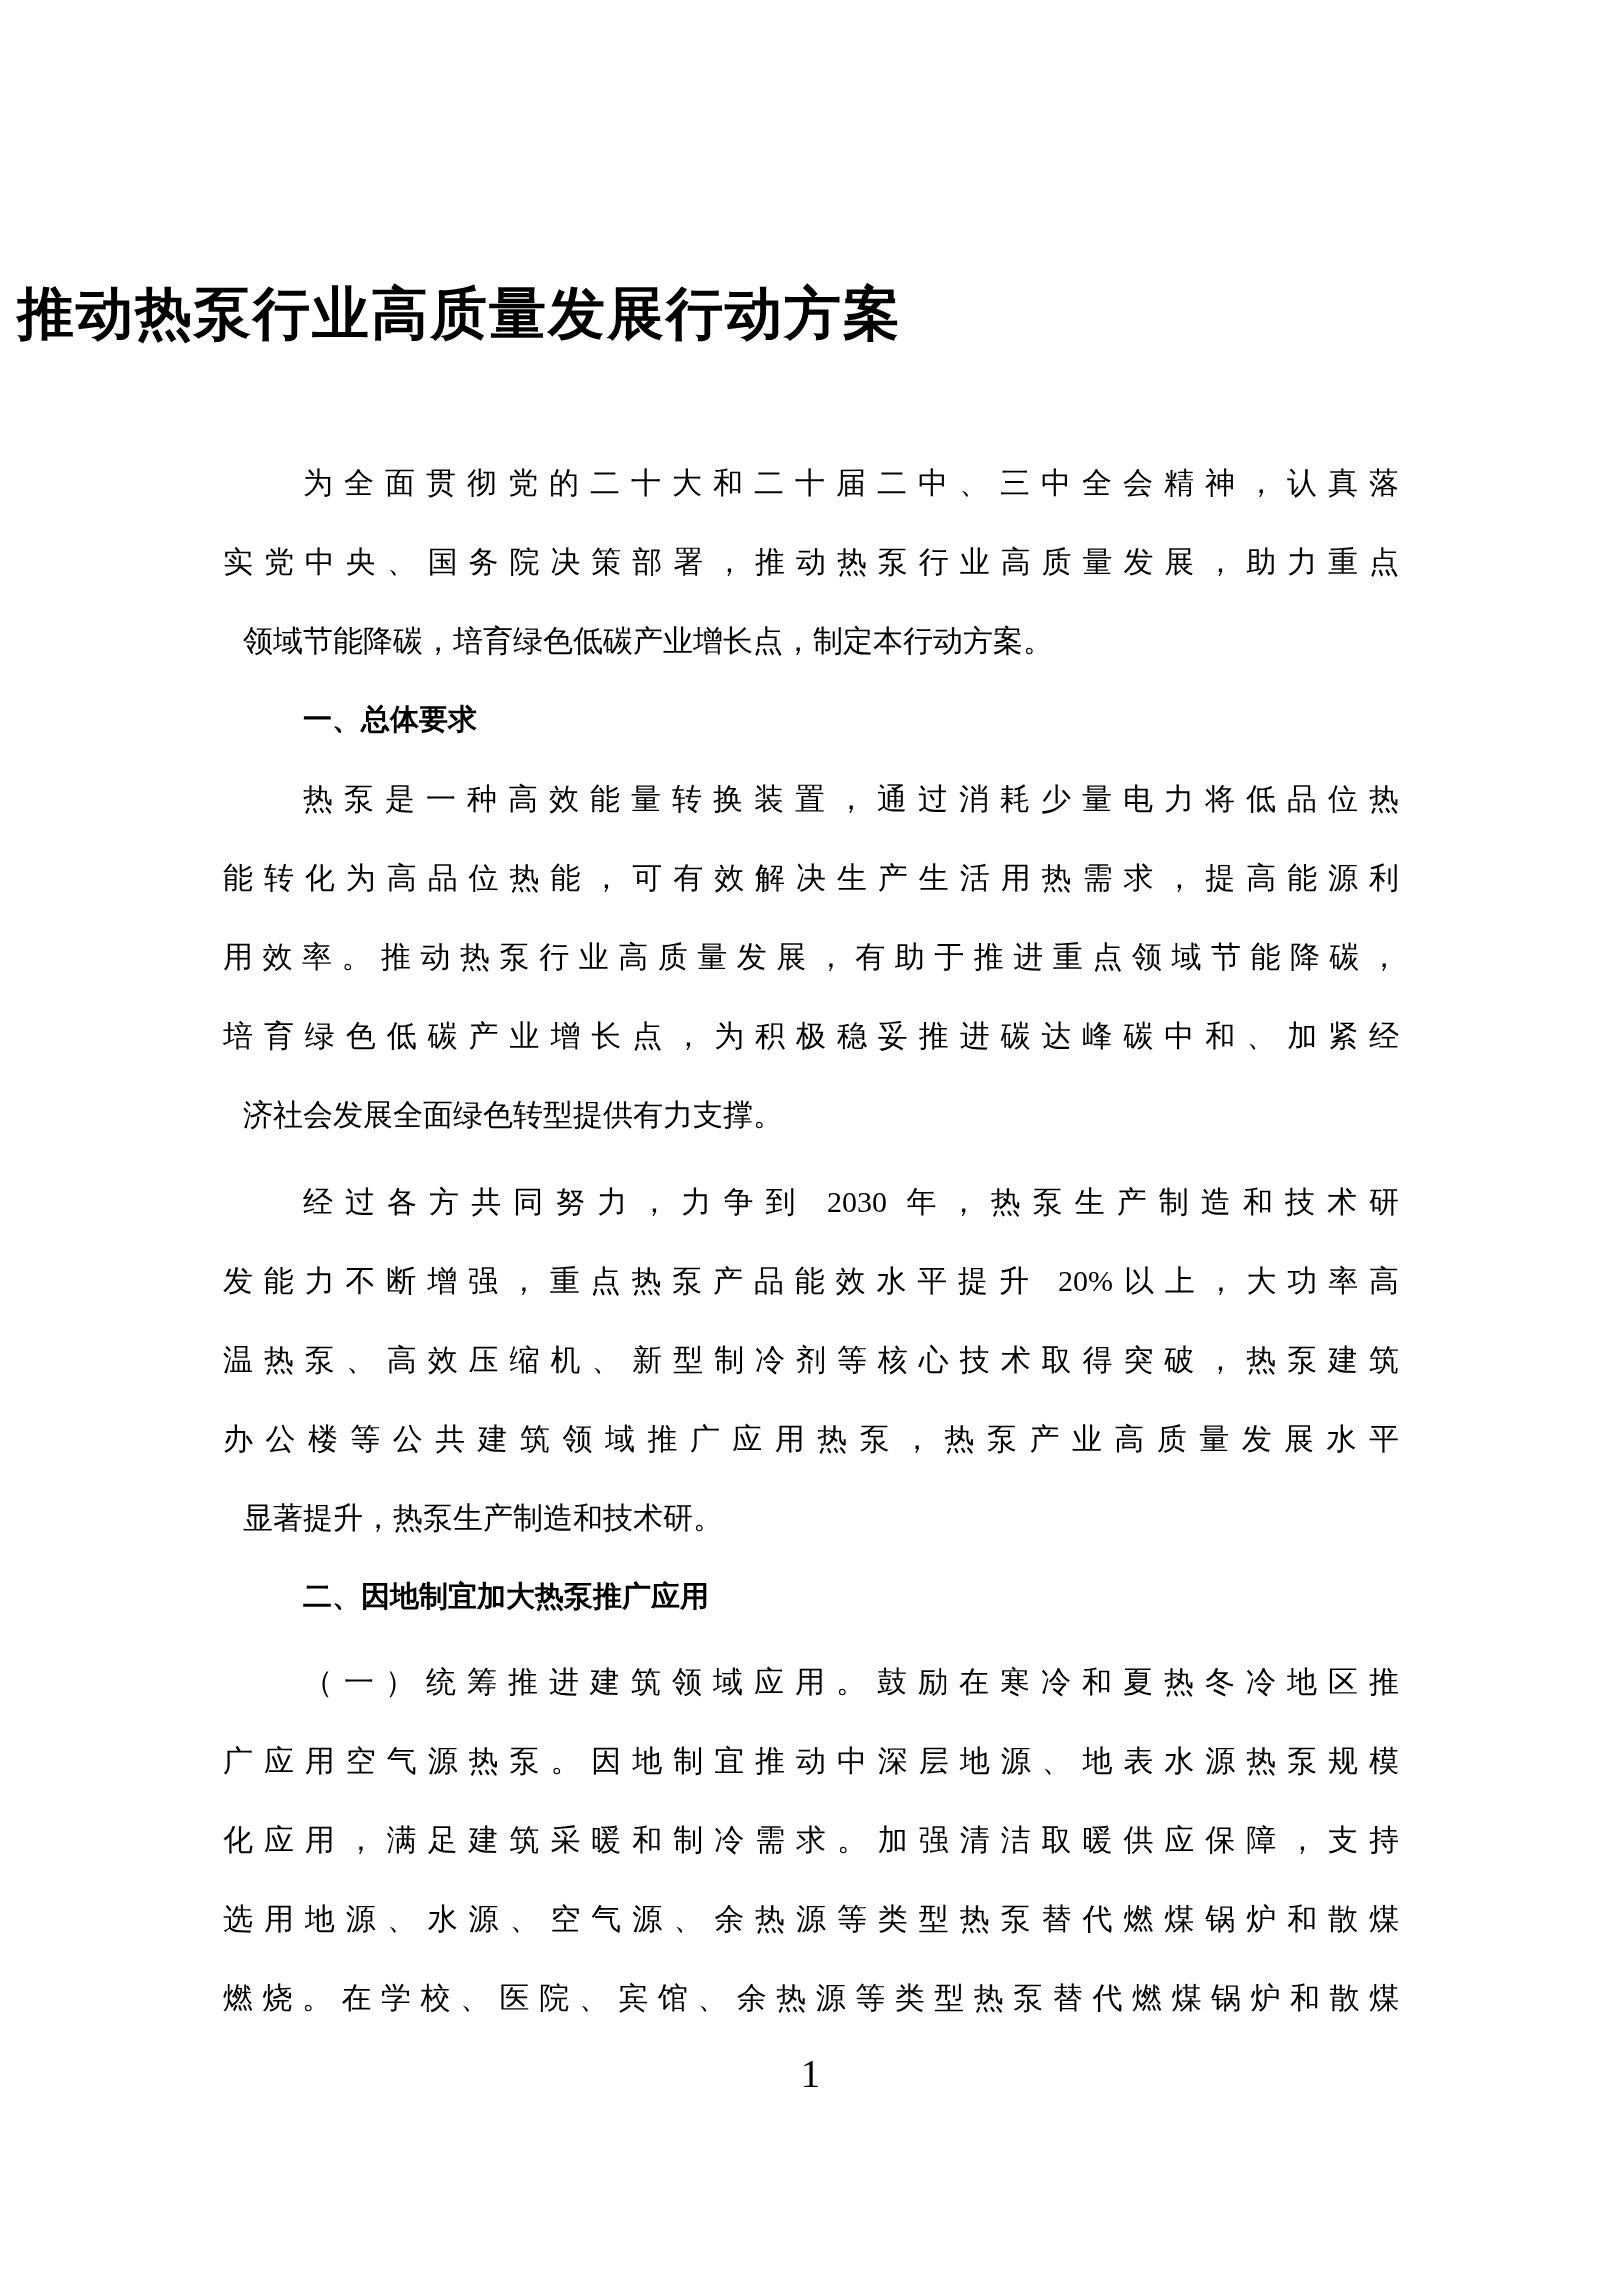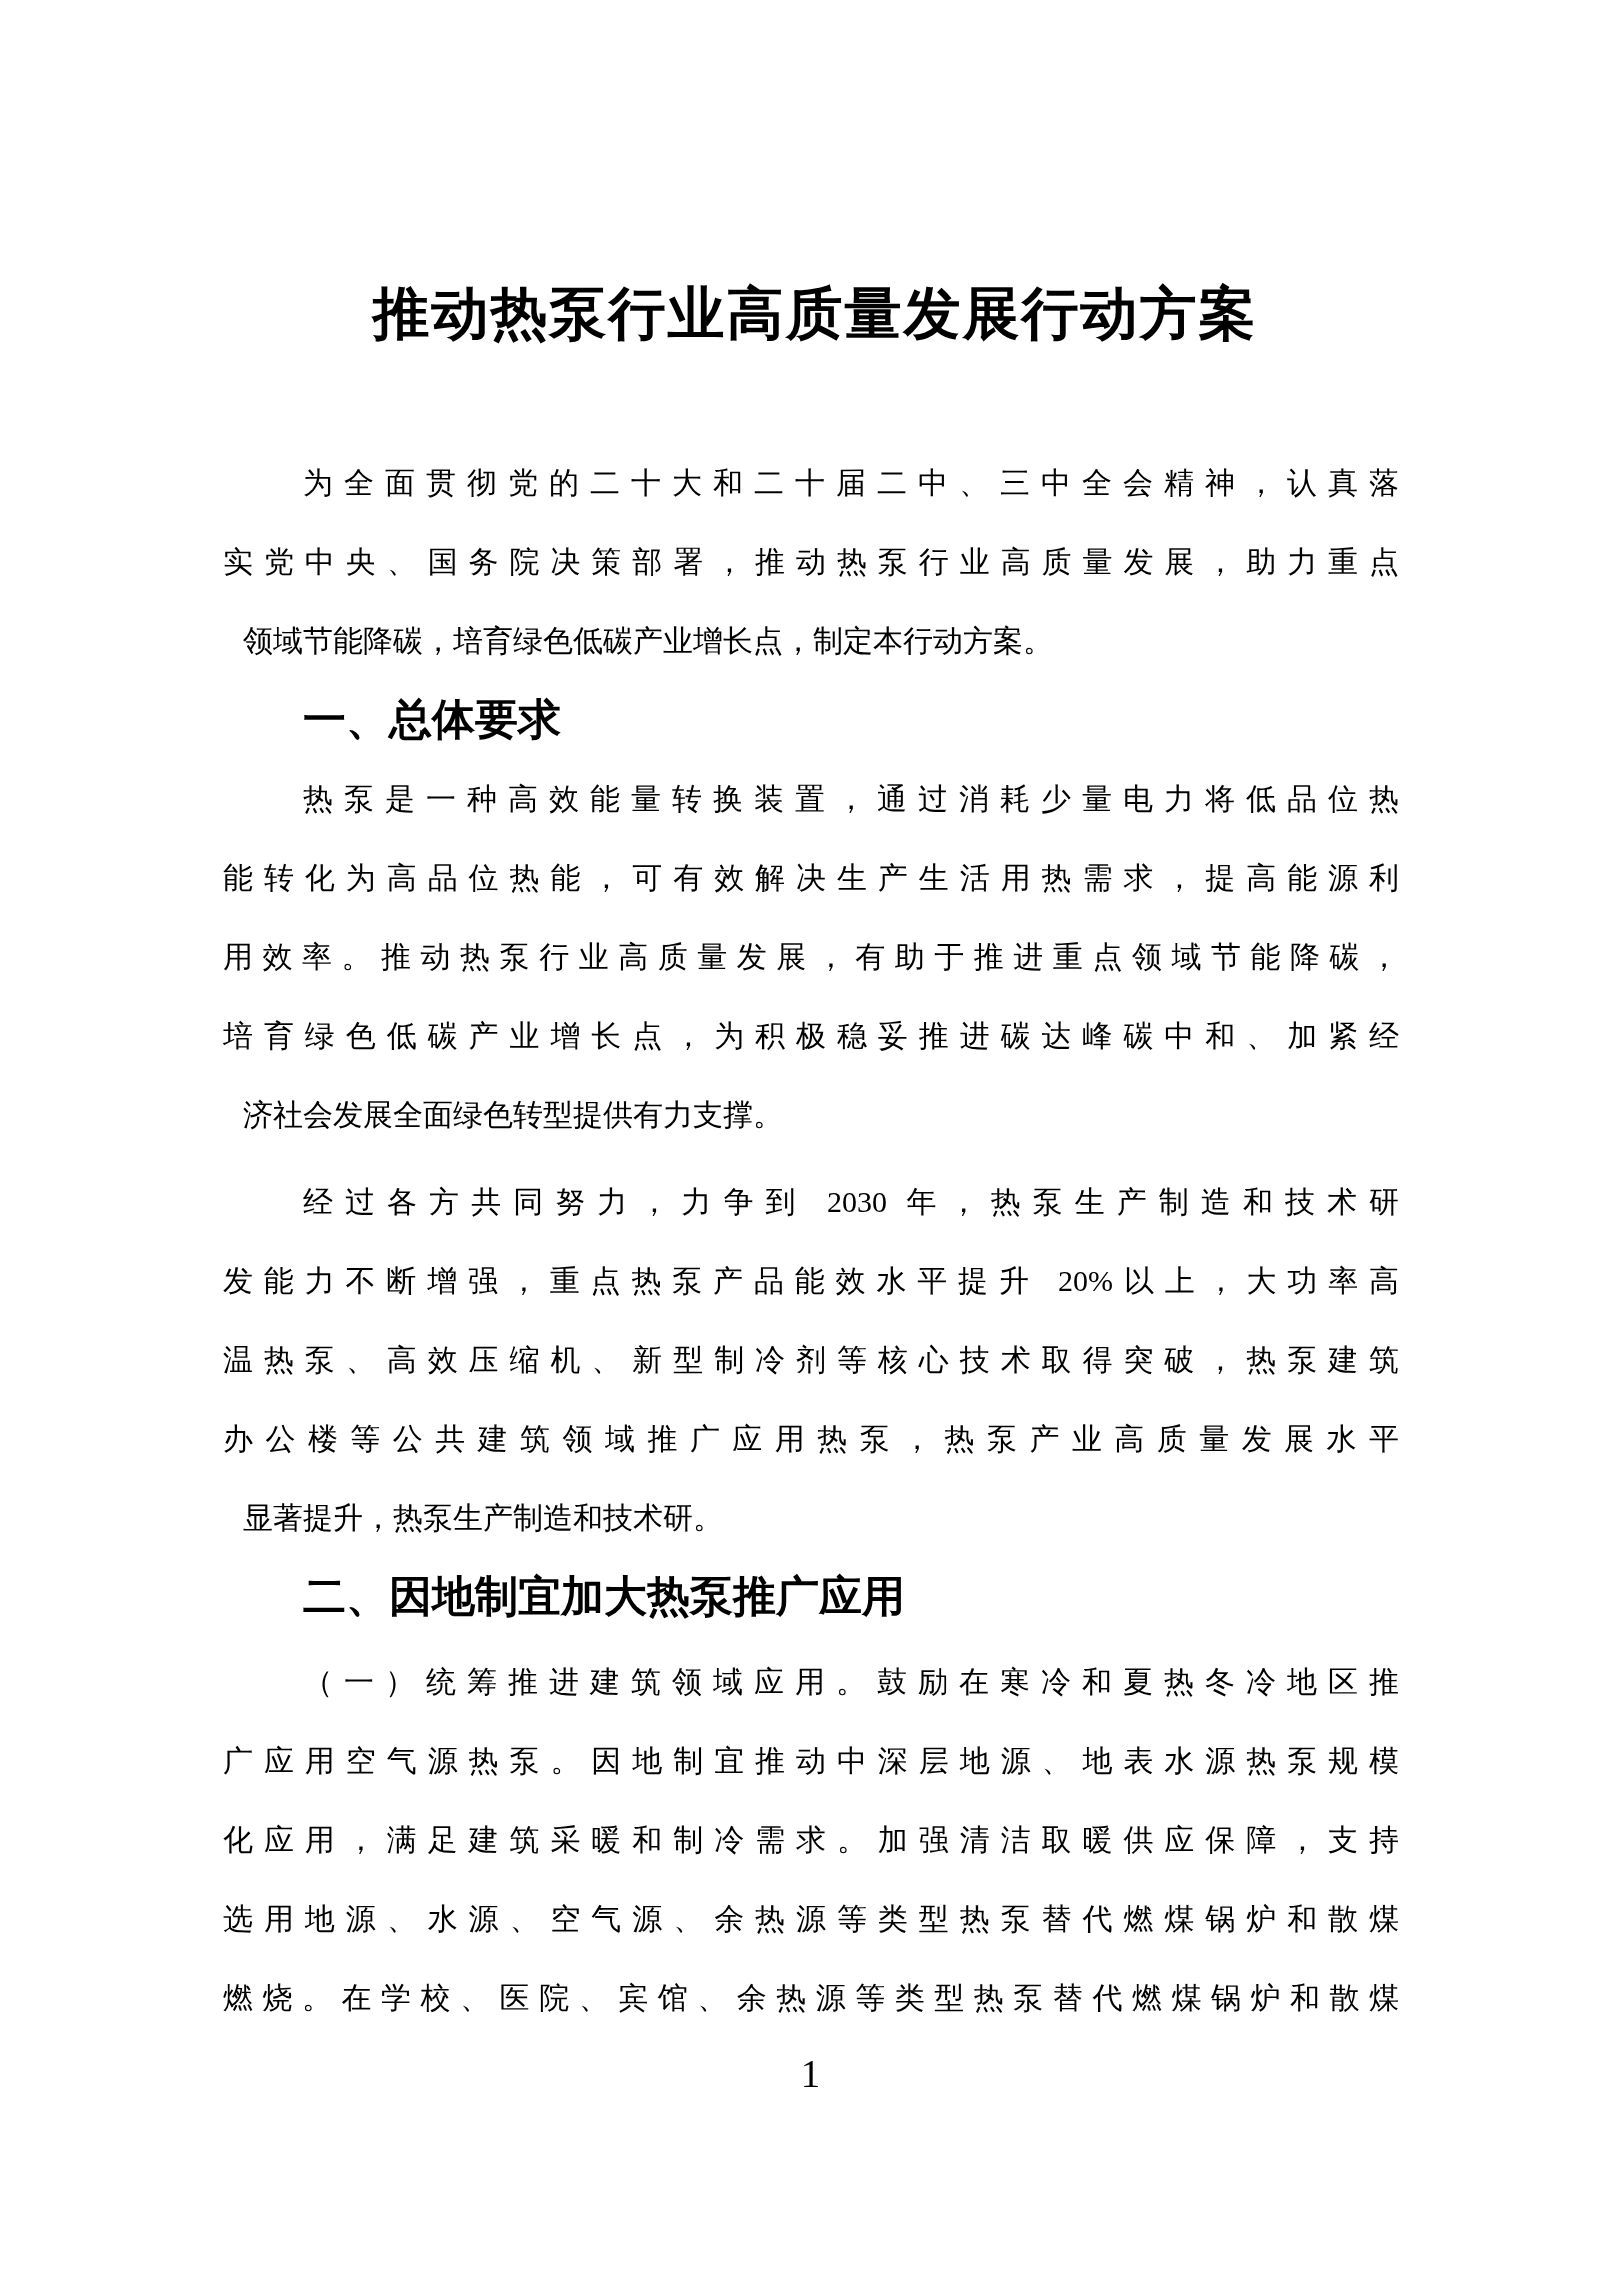--- a/index.html
+++ b/index.html
@@ -10,22 +10,21 @@
   .page {
     position: relative;
     width: 1621px;
     height: 2293px;
     background: #ffffff;
     color: #000000;
     overflow: hidden;
     font-family: "Liberation Serif", "DejaVu Serif", serif;
   }
   .doc-title {
-    margin: 282px 0 0 9px;
-    text-align: center;
+    margin: 282px 0 0 17px;
     font-size: 57px;
     line-height: 63px;
     font-weight: bold;
     letter-spacing: 2px;
     font-family: "Liberation Serif", "DejaVu Serif", serif;
   }
   .doc-body {
     margin-left: 223px;
     margin-top: 98px;
     width: 1176px;
@@ -38,21 +37,21 @@
     text-align-last: justify;
     letter-spacing: 0;
     word-break: keep-all;
     white-space: nowrap;
   }
   .ln.ind { padding-left: 80px; width: 1096px; }
   .ln.end { text-align-last: left; margin-left: 20px; }
   .ln.heading {
     font-family: "Liberation Sans", "DejaVu Sans", sans-serif;
     font-weight: bold;
-    font-size: 43px;
+    font-size: 29px;
     text-align: left;
     text-align-last: left;
   }
   .p3-start { margin-top: 7.8px; }
   .h2-line { margin-bottom: 5.9px; }
   .page-footer {
     position: absolute;
     top: 2050px;
     left: 0;
     width: 100%;

